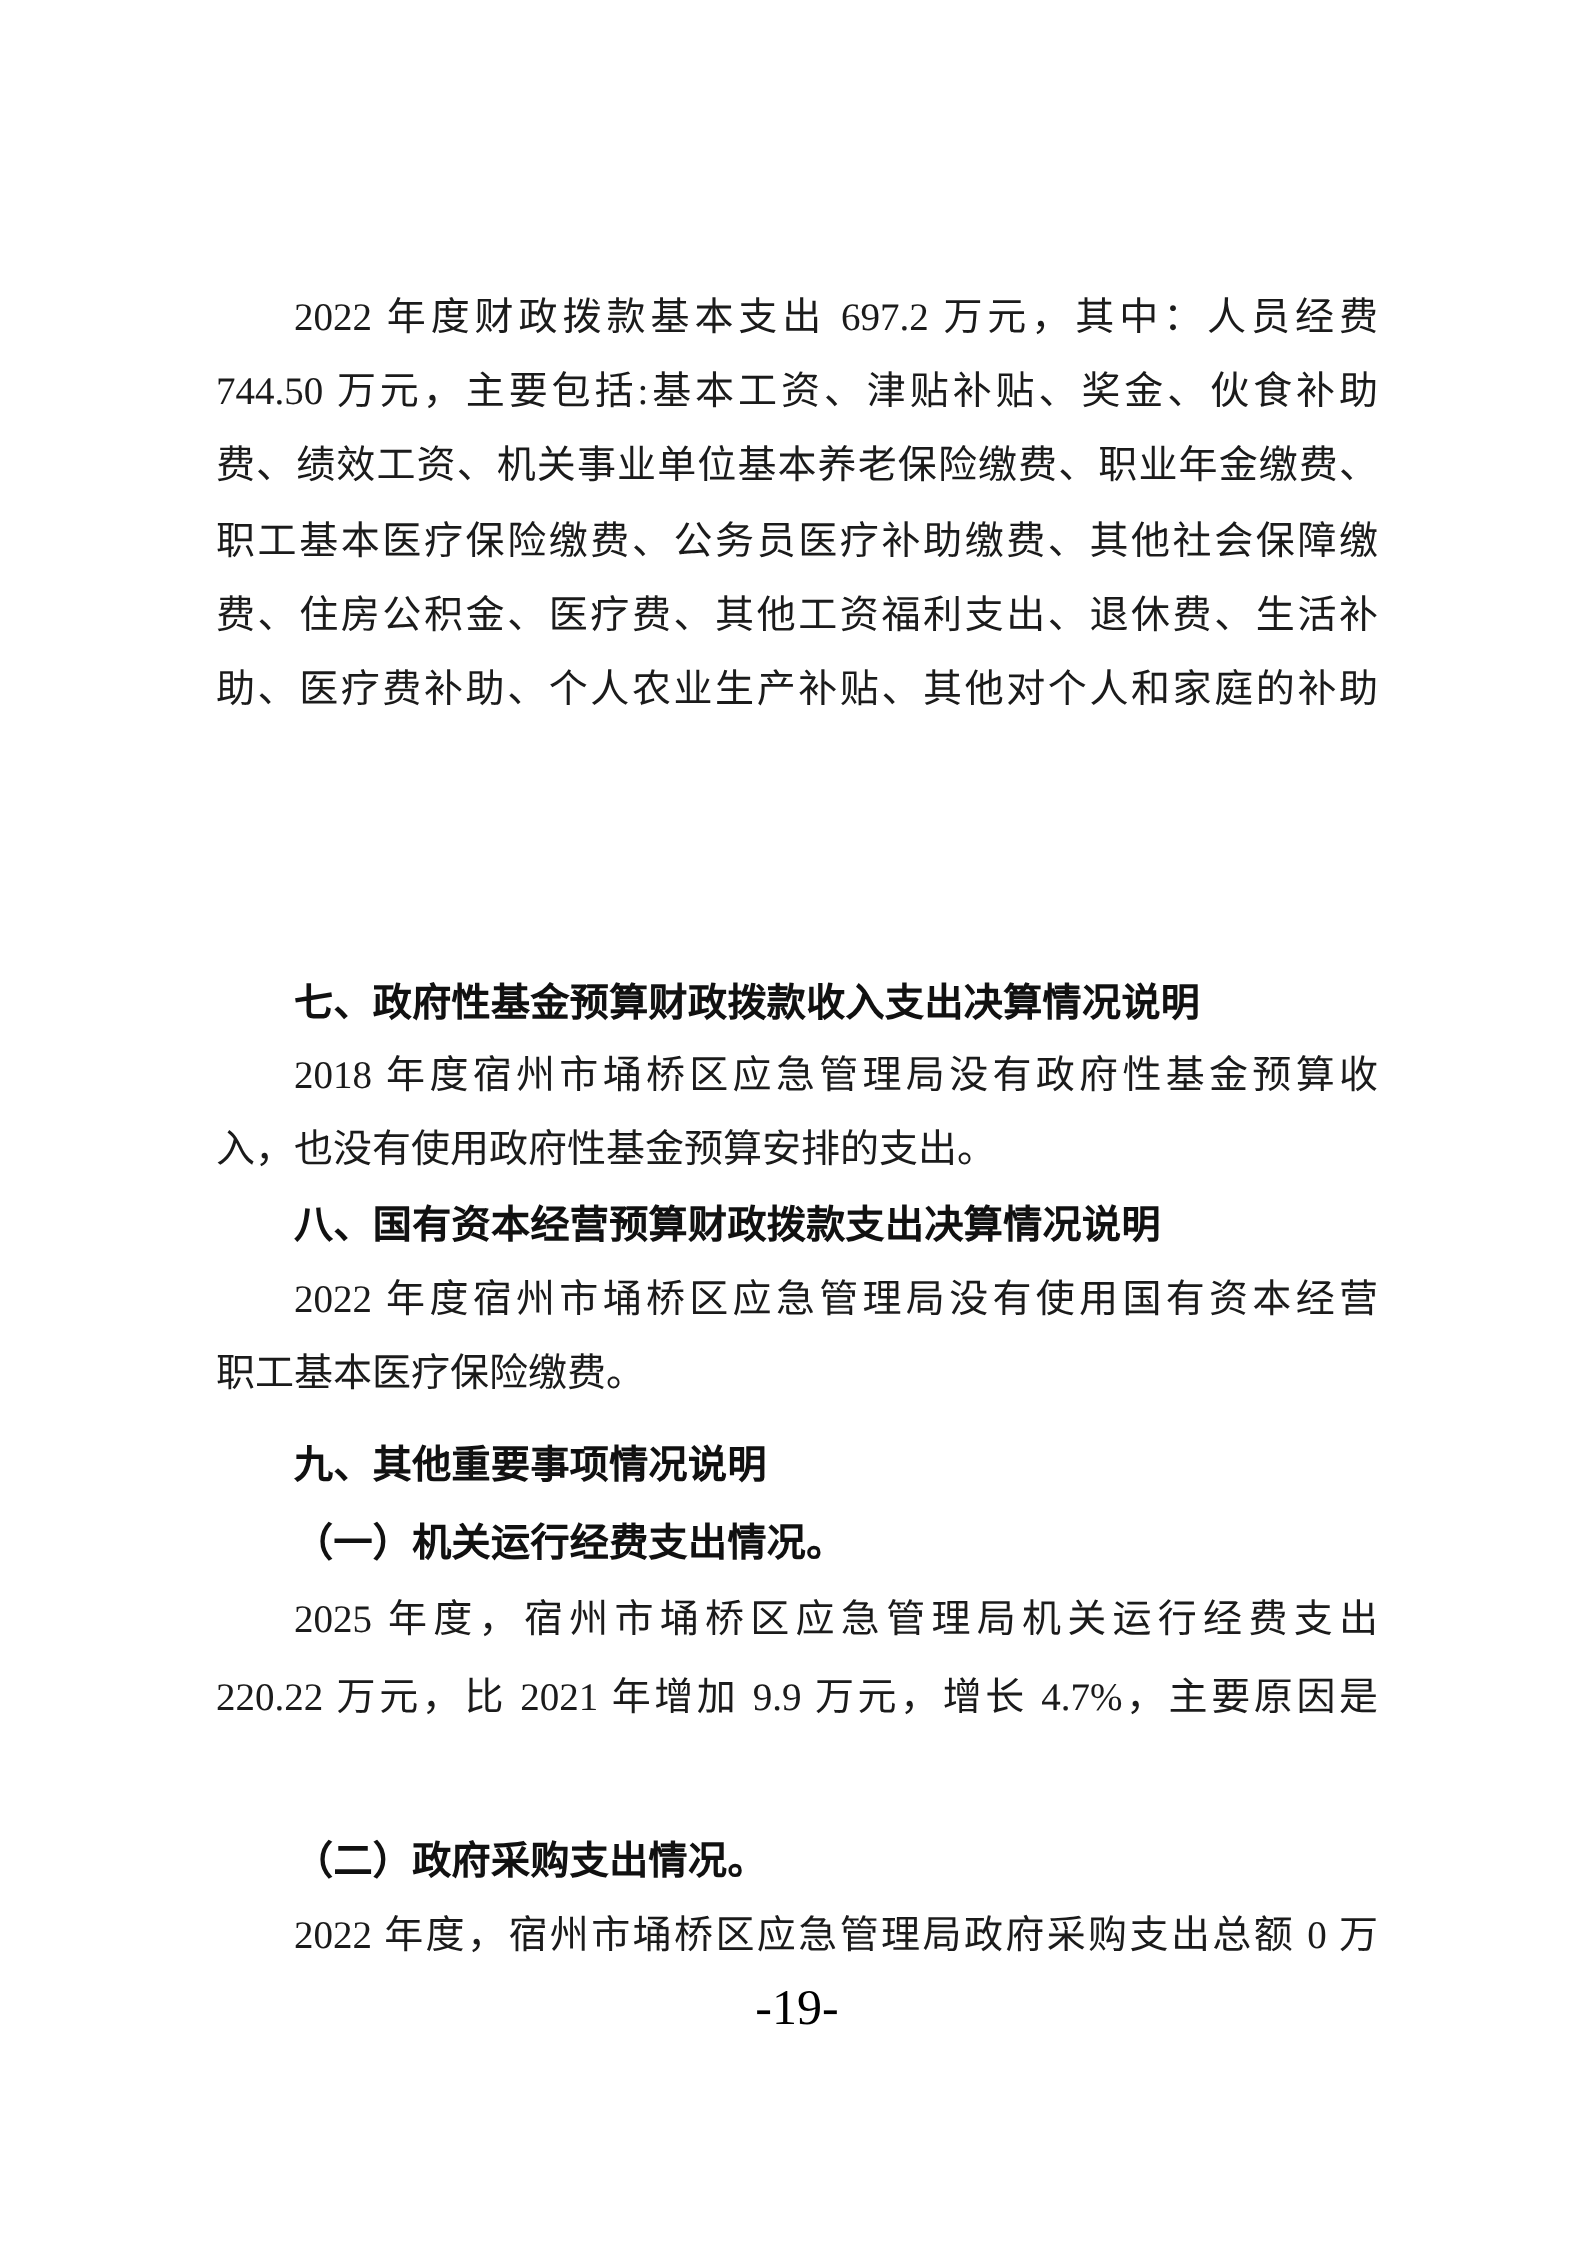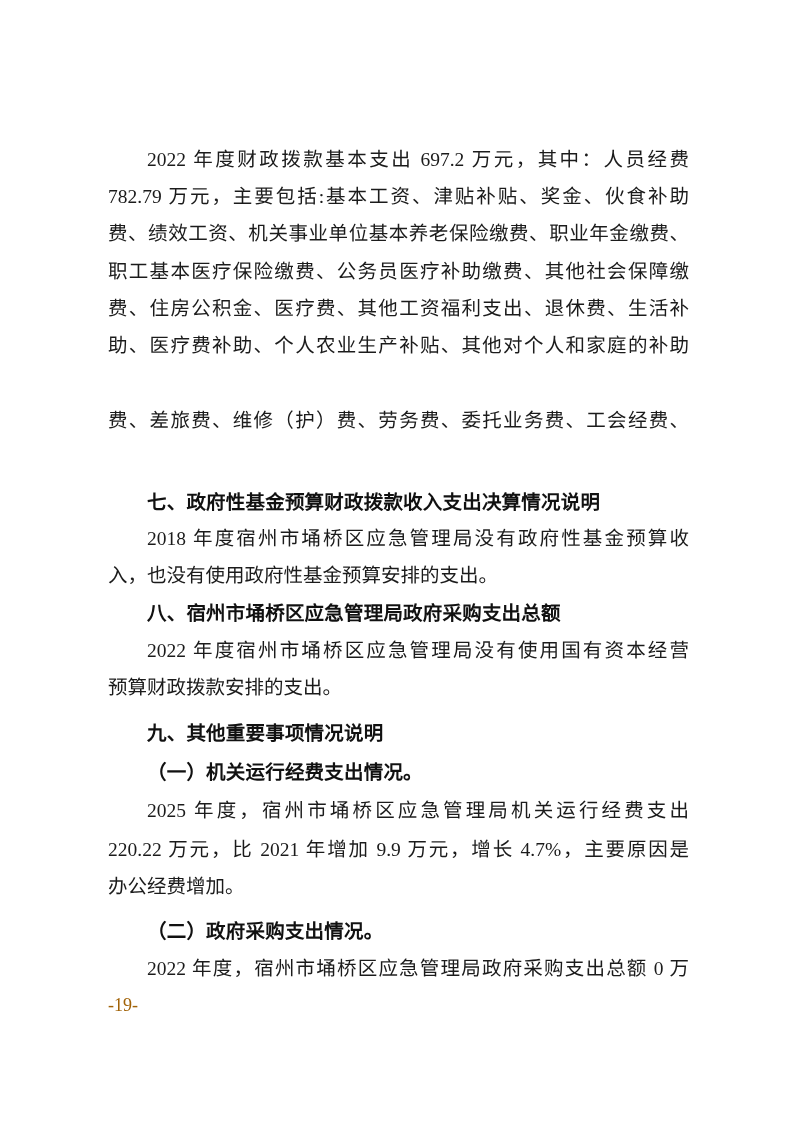--- a/index.html
+++ b/index.html
@@ -50,57 +50,55 @@
     text-align: right;
     text-align-last: left;
     -moz-text-align-last: left;
     letter-spacing: 0.2px;
   }
   .pagenum {
     position: absolute;
     left: 108px;
     width: 581px;
     top: 991px;
-    font-size: 18px;
+    font-size: 25px;
     line-height: 28px;
-    color: #a16207;
-    text-align: left;
+    color: #000000;
+    text-align: center;
     font-family: "Liberation Serif", serif;
   }
 </style>
 </head>
 <body>
 
 <div class="page">
 
   <div class="ln ind" style="top:145px">2022 年度财政拨款基本支出 697.2 万元，其中：人员经费</div>
-  <div class="ln" style="top:182px">782.79 万元，主要包括:基本工资、津贴补贴、奖金、伙食补助</div>
+  <div class="ln" style="top:182px">744.50 万元，主要包括:基本工资、津贴补贴、奖金、伙食补助</div>
   <div class="ln" style="top:219px">费、绩效工资、机关事业单位基本养老保险缴费、职业年金缴费、</div>
   <div class="ln" style="top:257px">职工基本医疗保险缴费、公务员医疗补助缴费、其他社会保障缴</div>
   <div class="ln" style="top:331px">助、医疗费补助、个人农业生产补贴、其他对个人和家庭的补助</div>
   <div class="ln" style="top:294px">费、住房公积金、医疗费、其他工资福利支出、退休费、生活补</div>
-  <div class="ln" style="top:406px">费、差旅费、维修（护）费、劳务费、委托业务费、工会经费、</div>
 
   <div class="ln hd" style="top:487px">七、政府性基金预算财政拨款收入支出决算情况说明</div>
 
   <div class="ln ind" style="top:524px">2018 年度宿州市埇桥区应急管理局没有政府性基金预算收</div>
   <div class="ln end" style="top:561px">入，也没有使用政府性基金预算安排的支出。</div>
 
-  <div class="ln hd" style="top:598px">八、宿州市埇桥区应急管理局政府采购支出总额</div>
+  <div class="ln hd" style="top:598px">八、国有资本经营预算财政拨款支出决算情况说明</div>
 
   <div class="ln ind" style="top:636px">2022 年度宿州市埇桥区应急管理局没有使用国有资本经营</div>
-  <div class="ln end" style="top:673px">预算财政拨款安排的支出。</div>
+  <div class="ln end" style="top:673px">职工基本医疗保险缴费。</div>
 
   <div class="ln hd" style="top:718px">九、其他重要事项情况说明</div>
 
   <div class="ln hd" style="top:757px">（一）机关运行经费支出情况。</div>
 
   <div class="ln ind" style="top:796px">2025 年度，宿州市埇桥区应急管理局机关运行经费支出</div>
   <div class="ln" style="top:835px">220.22 万元，比 2021 年增加 9.9 万元，增长 4.7%，主要原因是</div>
-  <div class="ln end" style="top:872px">办公经费增加。</div>
 
   <div class="ln hd" style="top:916px">（二）政府采购支出情况。</div>
 
   <div class="ln ind" style="top:954px">2022 年度，宿州市埇桥区应急管理局政府采购支出总额 0 万</div>
 
   <div class="pagenum">-19-</div>
 
 </div>
 
 </body></html>

